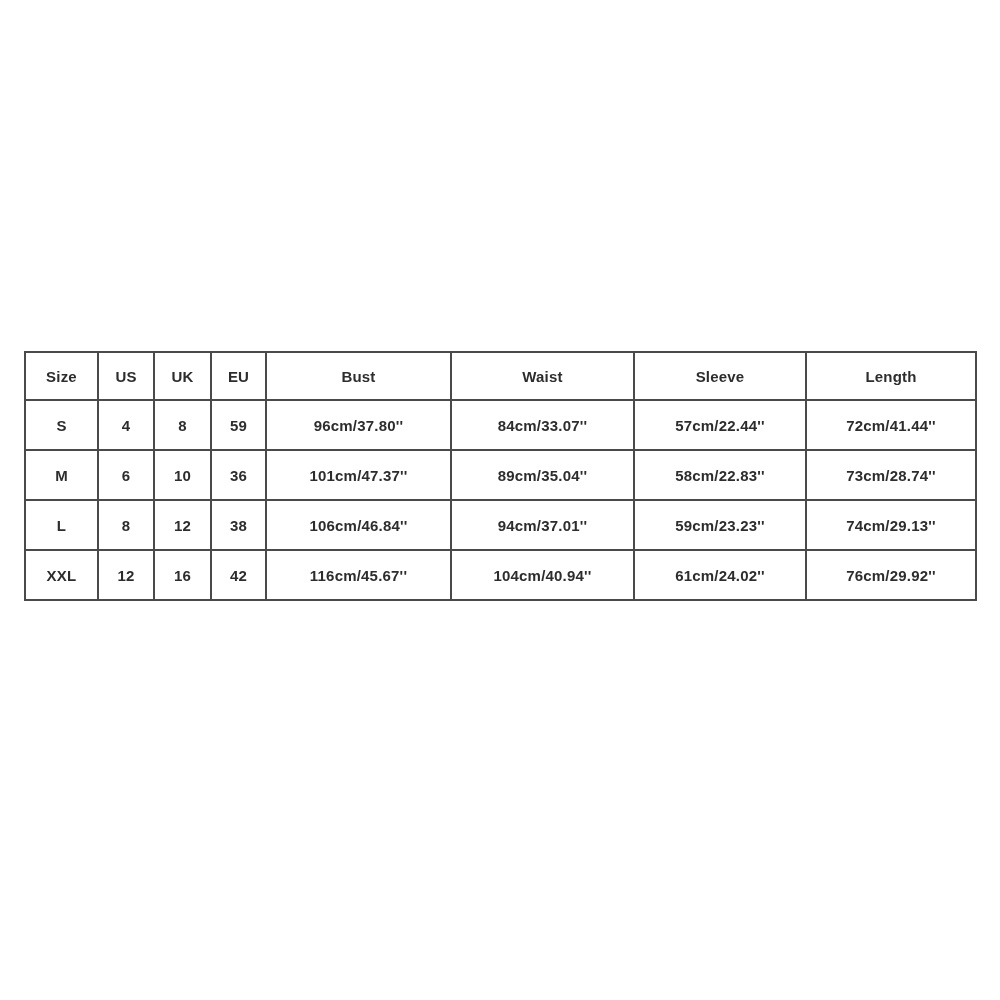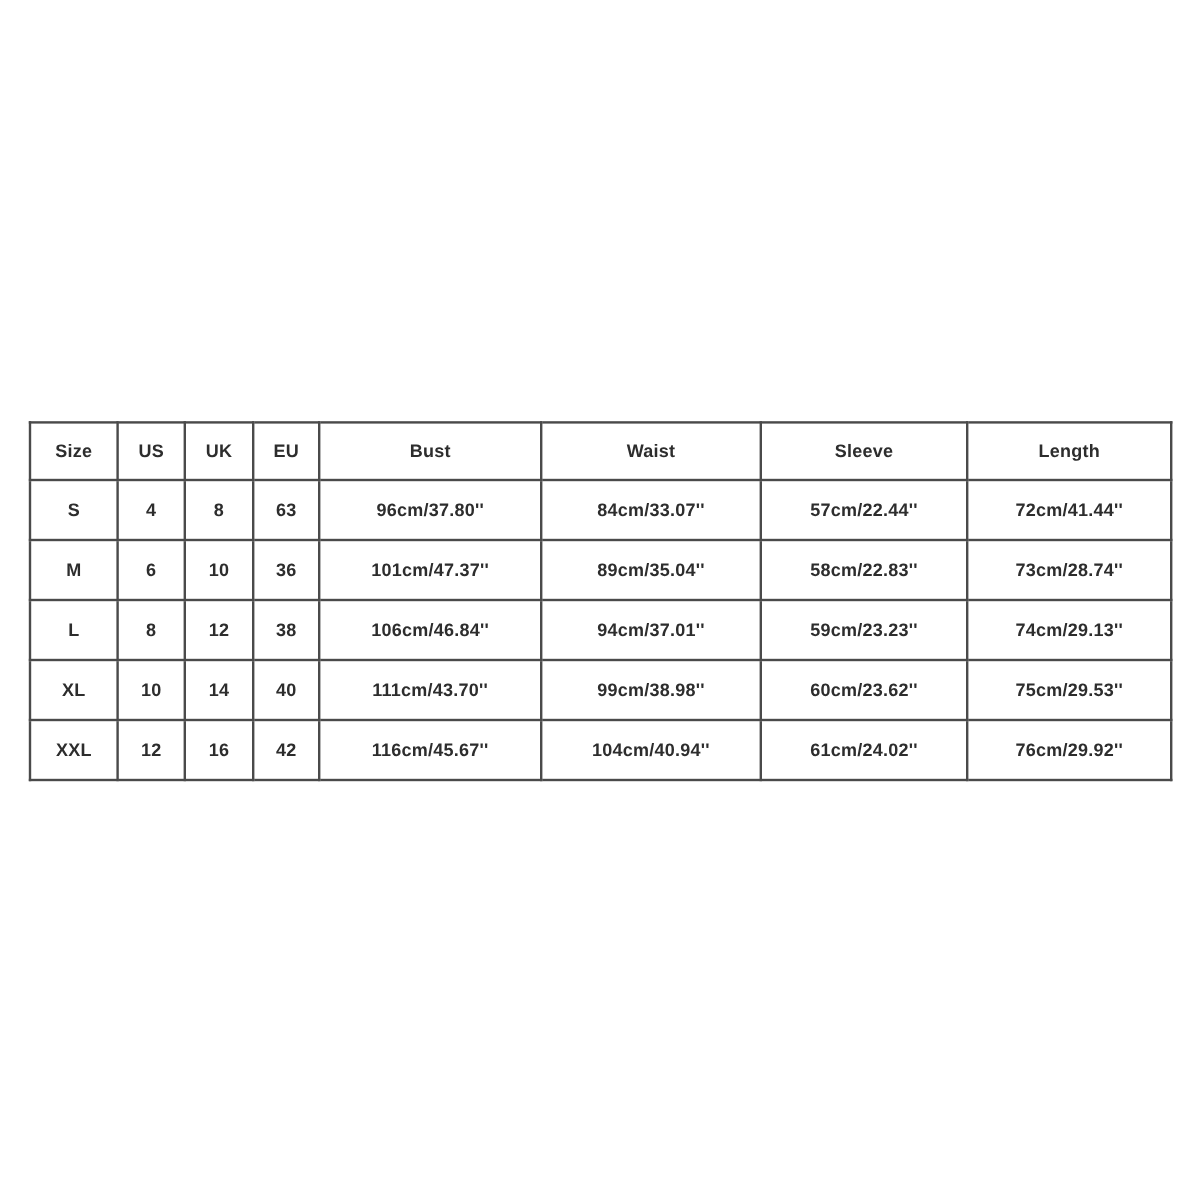--- a/index.html
+++ b/index.html
@@ -69,21 +69,21 @@
           <th>Waist</th>
           <th>Sleeve</th>
           <th>Length</th>
         </tr>
       </thead>
       <tbody>
         <tr>
           <td>S</td>
           <td>4</td>
           <td>8</td>
-          <td>63</td>
+          <td>59</td>
           <td>96cm/37.80''</td>
           <td>84cm/33.07''</td>
           <td>57cm/22.44''</td>
           <td>72cm/41.44''</td>
         </tr>
         <tr>
           <td>M</td>
           <td>6</td>
           <td>10</td>
           <td>36</td>
@@ -96,30 +96,20 @@
           <td>L</td>
           <td>8</td>
           <td>12</td>
           <td>38</td>
           <td>106cm/46.84''</td>
           <td>94cm/37.01''</td>
           <td>59cm/23.23''</td>
           <td>74cm/29.13''</td>
         </tr>
         <tr>
-          <td>XL</td>
-          <td>10</td>
-          <td>14</td>
-          <td>40</td>
-          <td>111cm/43.70''</td>
-          <td>99cm/38.98''</td>
-          <td>60cm/23.62''</td>
-          <td>75cm/29.53''</td>
-        </tr>
-        <tr>
           <td>XXL</td>
           <td>12</td>
           <td>16</td>
           <td>42</td>
           <td>116cm/45.67''</td>
           <td>104cm/40.94''</td>
           <td>61cm/24.02''</td>
           <td>76cm/29.92''</td>
         </tr>
       </tbody>

